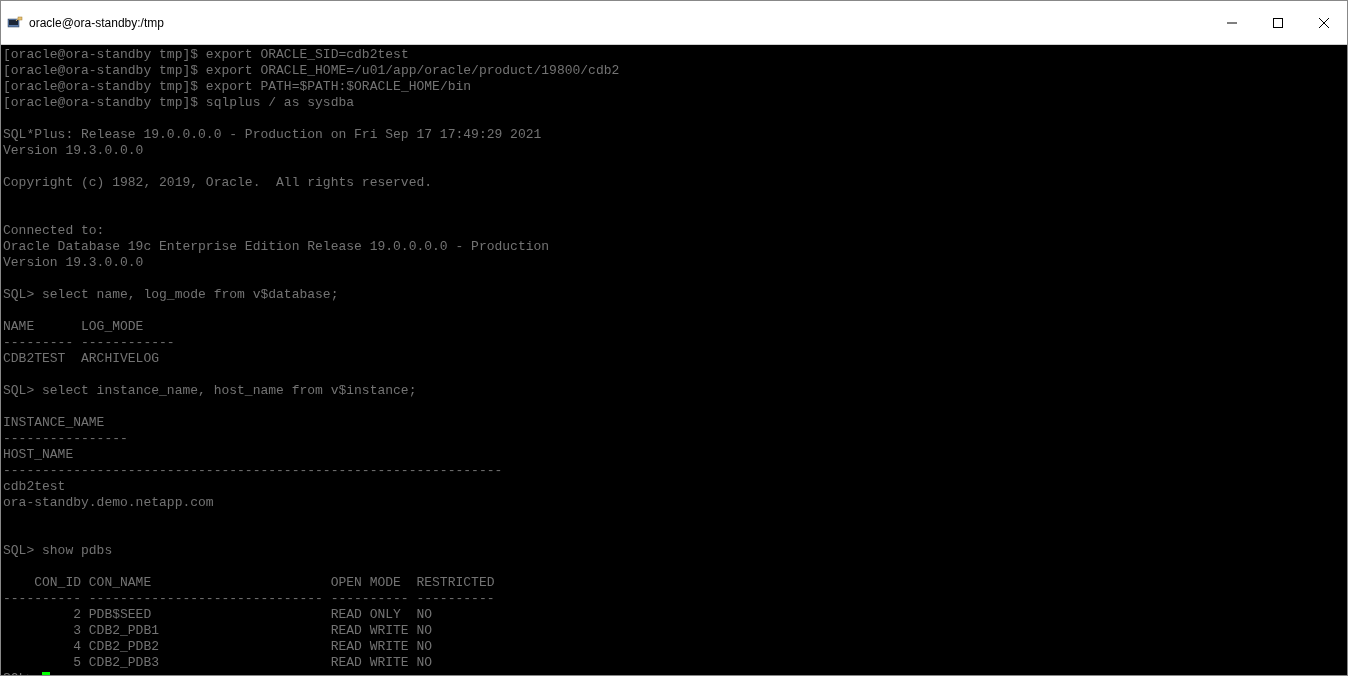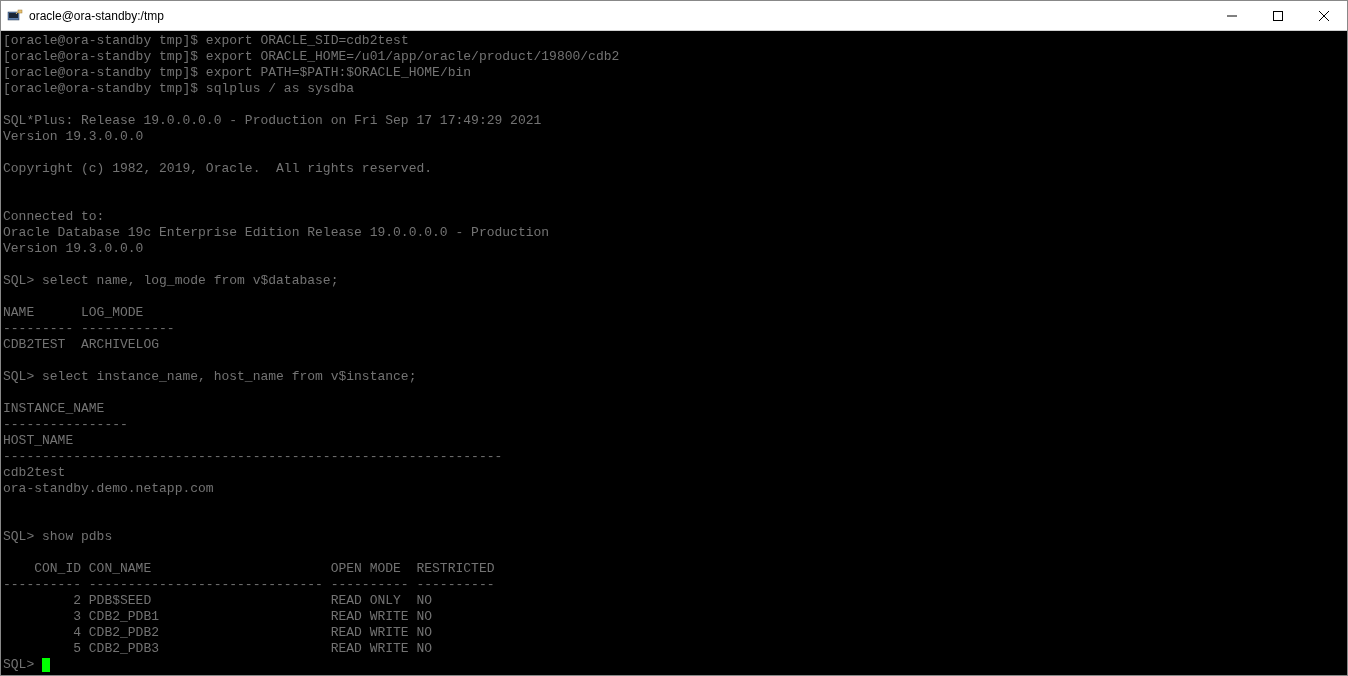--- a/index.html
+++ b/index.html
@@ -16,21 +16,21 @@
     }
     .window-frame {
       border: 1px solid #888;
       width: 1348px;
       height: 676px;
       display: flex;
       flex-direction: column;
     }
     .titlebar {
       background: #fff;
-      height: 30px;
+      height: 44px;
       display: flex;
       align-items: center;
       padding: 0 0 0 6px;
       border-bottom: 1px solid #d0d0d0;
     }
     .titlebar-icon {
       width: 16px;
       height: 16px;
       margin-right: 6px;
       display: flex;

